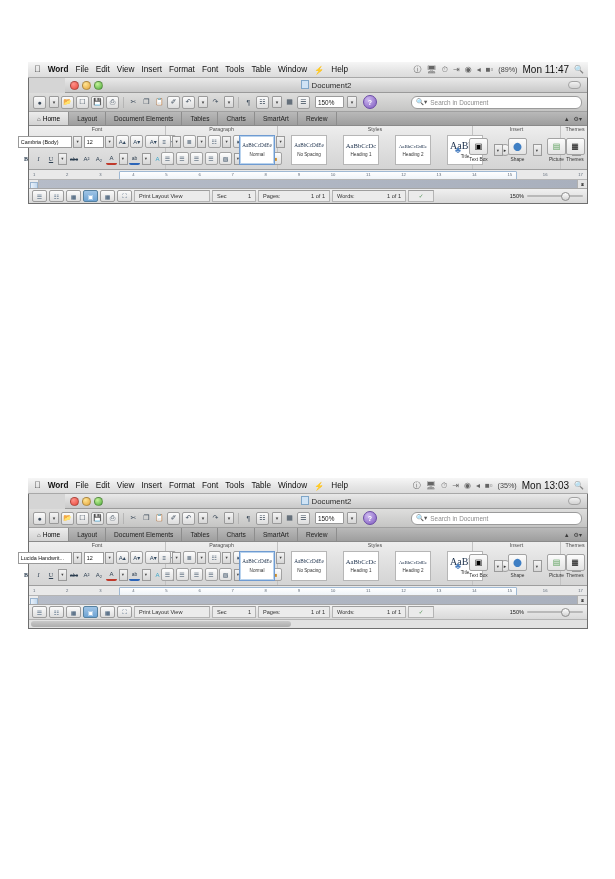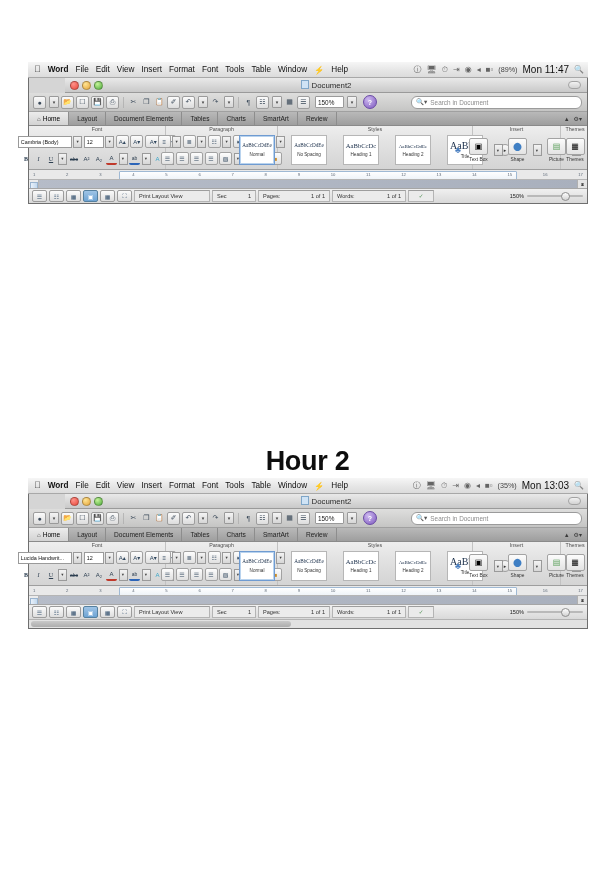--- a/index.html
+++ b/index.html
@@ -602,21 +602,20 @@
           <span>150%</span>
           <span class="slider">
             <span class="track"></span>
             <span class="knob"></span>
           </span>
         </span>
       </div>
     </div>
   </div>
 
-  <div class="caption" id="cap2">Hour 2</div>
 
   <div class="shot" id="shot2">
 
     <div class="menubar">
       <div class="mb-left">
         <span class="apple"></span>
         <span class="mi bold">Word</span>
         <span class="mi">File</span>
         <span class="mi">Edit</span>
         <span class="mi">View</span>

